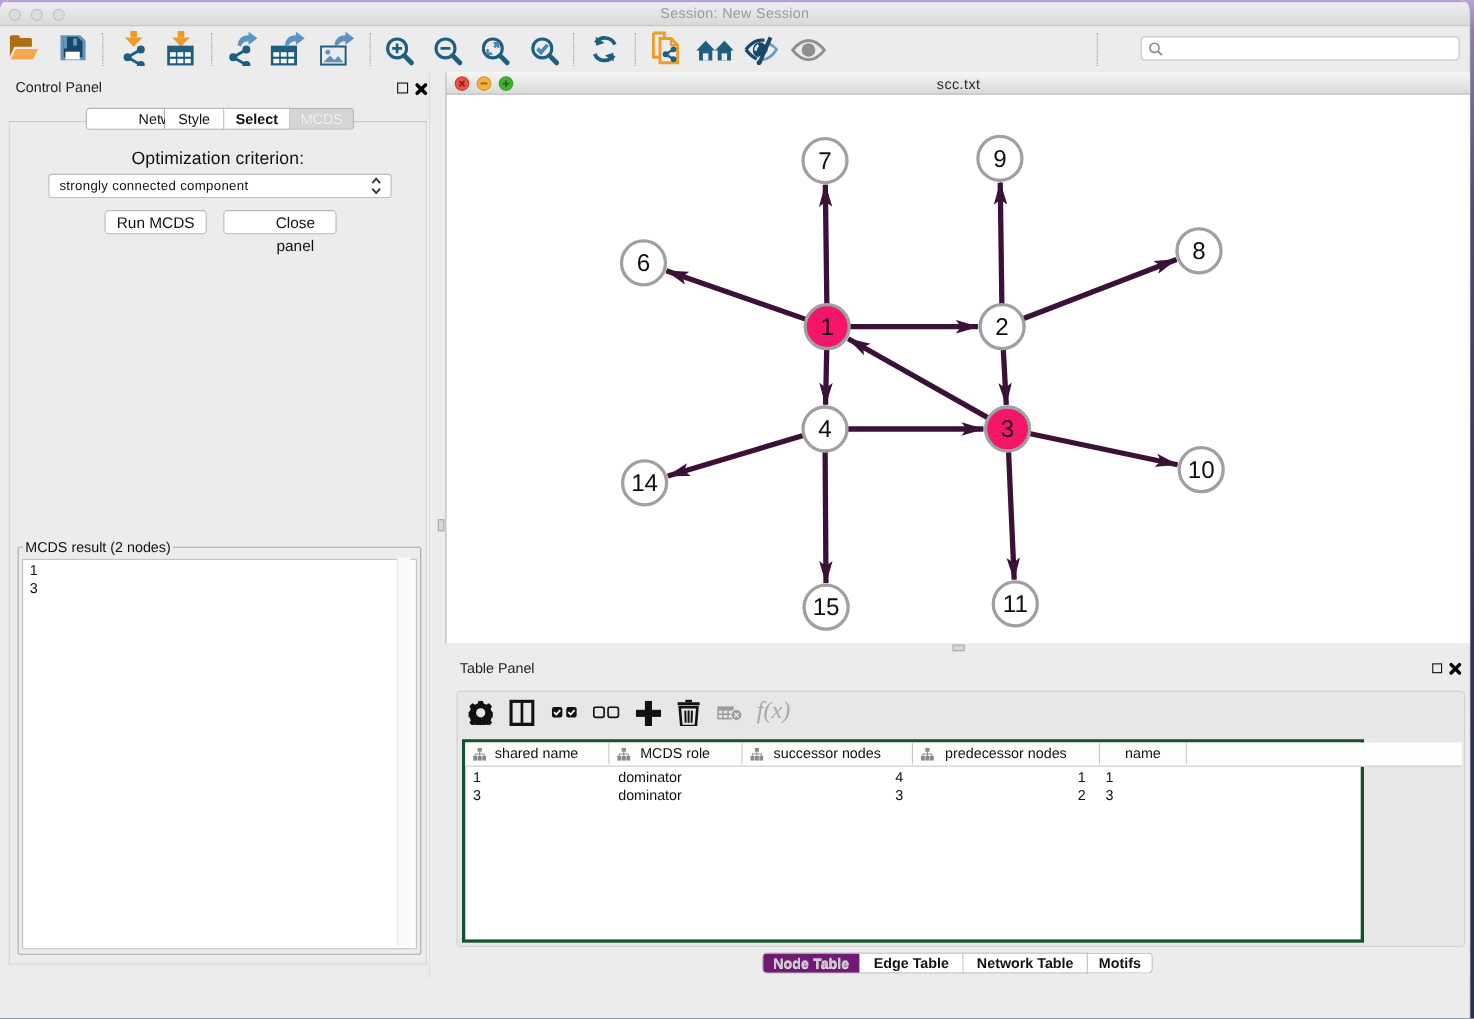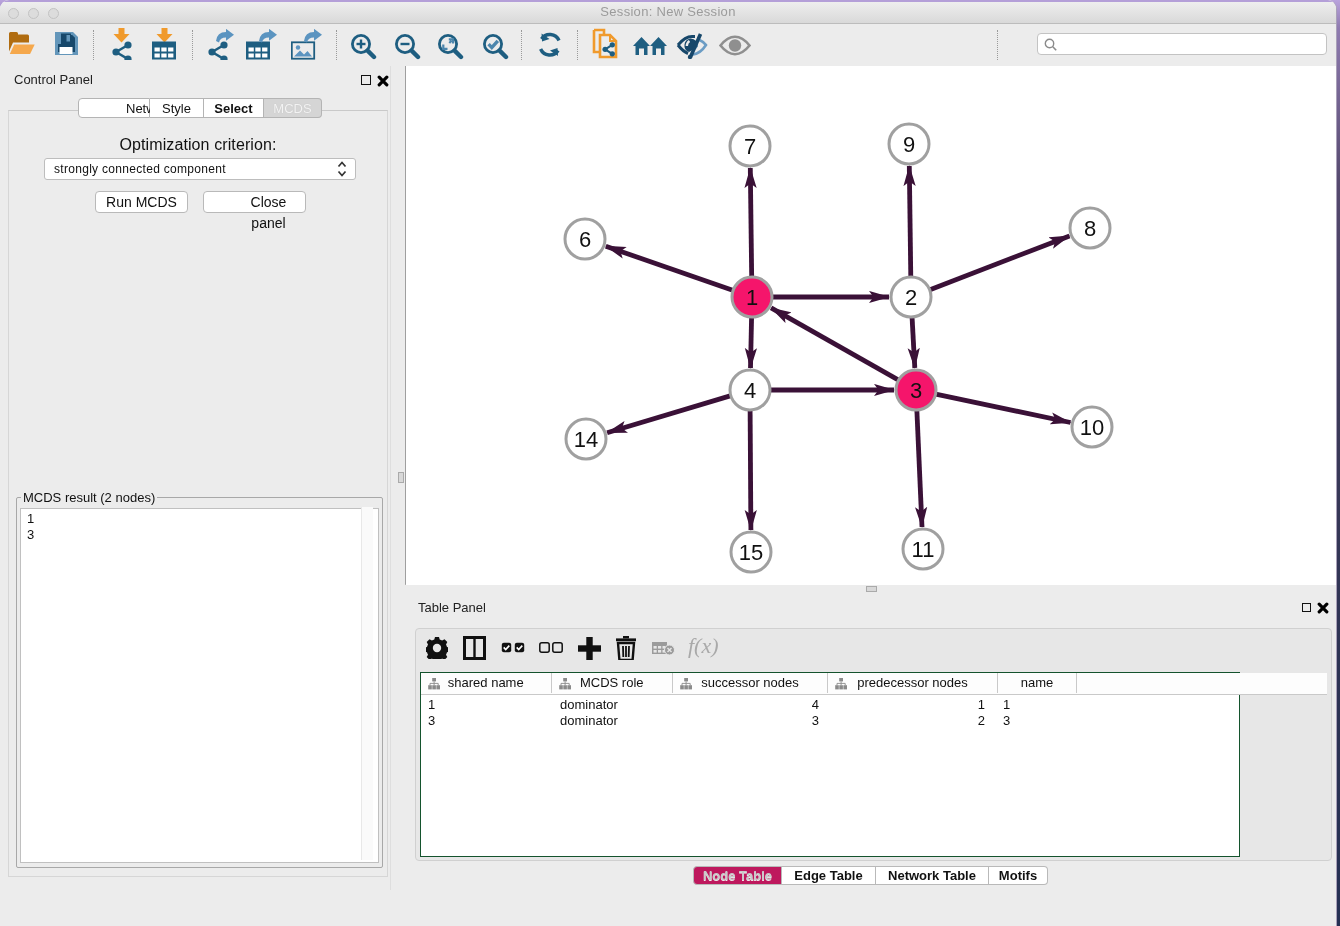--- a/index.html
+++ b/index.html
@@ -36,28 +36,28 @@
   #netwin { position:absolute; left:405px; top:66px; width:932px; height:519px; border-left:1px solid #9f9f9f; border-bottom:1px solid #bdbdbd; background:#fff; }
   #nettitle { position:absolute; left:0; top:0; width:100%; height:20px; background:linear-gradient(180deg,#f5f5f5,#d9d9d9); border-bottom:1px solid #ababab; }
   #nettitle .t { position:absolute; width:100%; top:3px; text-align:center; font-size:13px; letter-spacing:0.4px; color:#2b2b2b; }
   #netcanvas { position:absolute; left:0; top:21px; width:931px; height:498px; background:#fff; }
   
   #hdivider { position:absolute; left:405px; top:585px; width:932px; height:8px; background:#ececec; }
   
   #tablepanel { position:absolute; left:405px; top:593px; width:932px; height:297px; background:#ececec; }
   #tp-box { position:absolute; left:10px; top:35px; width:917px; height:233px; background:#e7e7e7; border:1px solid #d0d0d0; border-radius:4px; }
   #tp-toolbar { position:absolute; left:0; top:0; width:100%; height:41px; }
-  #tp-table { position:absolute; left:4px; top:43px; width:820px; height:185px; background:#fff; border:1px solid #14532d; }
+  #tp-table { position:absolute; left:4px; top:43px; width:820px; height:185px; background:#fff; border:3px solid #14532d; }
   .th { position:absolute; top:0; height:20px; border-right:1px solid #c9c9c9; font-size:13px; color:#111; text-align:center; line-height:20px; }
   .tr { position:absolute; font-size:13px; color:#111; height:16px; line-height:16px; }
   #tp-tabs { position:absolute; left:288px; top:273px; height:19px; }
   .btab { float:left; height:19px; font-size:13px; font-weight:bold; color:#111; background:#fff; border:1px solid #b9b9b9; border-left:none; line-height:18px; white-space:nowrap; text-align:center; }
   .btab.first { border-left:1px solid #b9b9b9; border-radius:4px 0 0 4px; }
   .btab.last { border-radius:0 4px 4px 0; }
-  .btab.sel { background:#be185d; color:#c9c9c9; text-shadow:0 1px 0 #eee; }
+  .btab.sel { background:#701a75; color:#c9c9c9; text-shadow:0 1px 0 #eee; }
   
   #statusbar { position:absolute; left:0; top:890px; width:1337px; height:36px; background:#ececec; border-top:1px solid #c6c6c6; }
   #memb { position:absolute; right:9px; top:7px; width:74px; height:23px; background:#f6f6f6; border:1px solid #b1b1b1; font-size:12px; color:#111; }
 </style>
 </head>
 <body>
 <div id="win">
   <div style="position:absolute;left:0;top:0;width:100%;height:2px;background:#b49fd8;z-index:50;"></div>
   <div id="titlebar">
     <div class="tl" style="left:8px;"></div>
@@ -240,20 +240,32 @@
         <legend>MCDS result (2 nodes)</legend>
       <div id="mcdstext">1<br>3</div>
       <div style="position:absolute;right:9px;top:2px;width:12px;height:353px;background:#fafafa;border-left:1px solid #e8e8e8;"></div>
     </fieldset>
   </div>
   <div id="vdivider">
       <div id="vgrip"></div>
     </div>
 
   <div id="netwin">
+    <div id="nettitle">
+      <svg width="70" height="20" style="position:absolute;left:0;top:0;" viewBox="0 0 70 20">
+        <circle cx="14" cy="10" r="6.2" fill="#ed5044" stroke="#ca3a30" stroke-width="1"></circle>
+        <path d="M11.7 7.7 L16.3 12.3 M16.3 7.7 L11.7 12.3" stroke="#8e211a" stroke-width="1.5"></path>
+        <circle cx="34" cy="10" r="6.2" fill="#f6b13d" stroke="#d29330" stroke-width="1"></circle>
+        <line x1="31" y1="10" x2="37" y2="10" stroke="#9a6a14" stroke-width="1.8"></line>
+        <circle cx="54" cy="10" r="6.2" fill="#40b32e" stroke="#3a9e2b" stroke-width="1"></circle>
+        <line x1="51" y1="10" x2="57" y2="10" stroke="#1e6e12" stroke-width="1.7"></line>
+        <line x1="54" y1="7" x2="54" y2="13" stroke="#1e6e12" stroke-width="1.7"></line>
+      </svg>
+      <div class="t">scc.txt</div>
+    </div>
     <div id="netcanvas">
       <svg width="931" height="498" viewBox="0 0 931 498" style="position:absolute;left:0;top:0;">
 <defs>
             <marker id="arr" markerWidth="22" markerHeight="13" refX="20" refY="6.5" orient="auto" markerUnits="userSpaceOnUse">
               <path d="M0,0.4 L21,6.5 L0,12.6 L4.5,6.5 Z" fill="#3a1137"></path>
             </marker>
           </defs>
 <g stroke="#3a1137" stroke-width="4.8" marker-end="url(#arr)">
 <line x1="345.7" y1="191.0" x2="344.3" y2="81.0"></line>
 <line x1="328.1" y1="203.8" x2="199.8" y2="159.2"></line>

